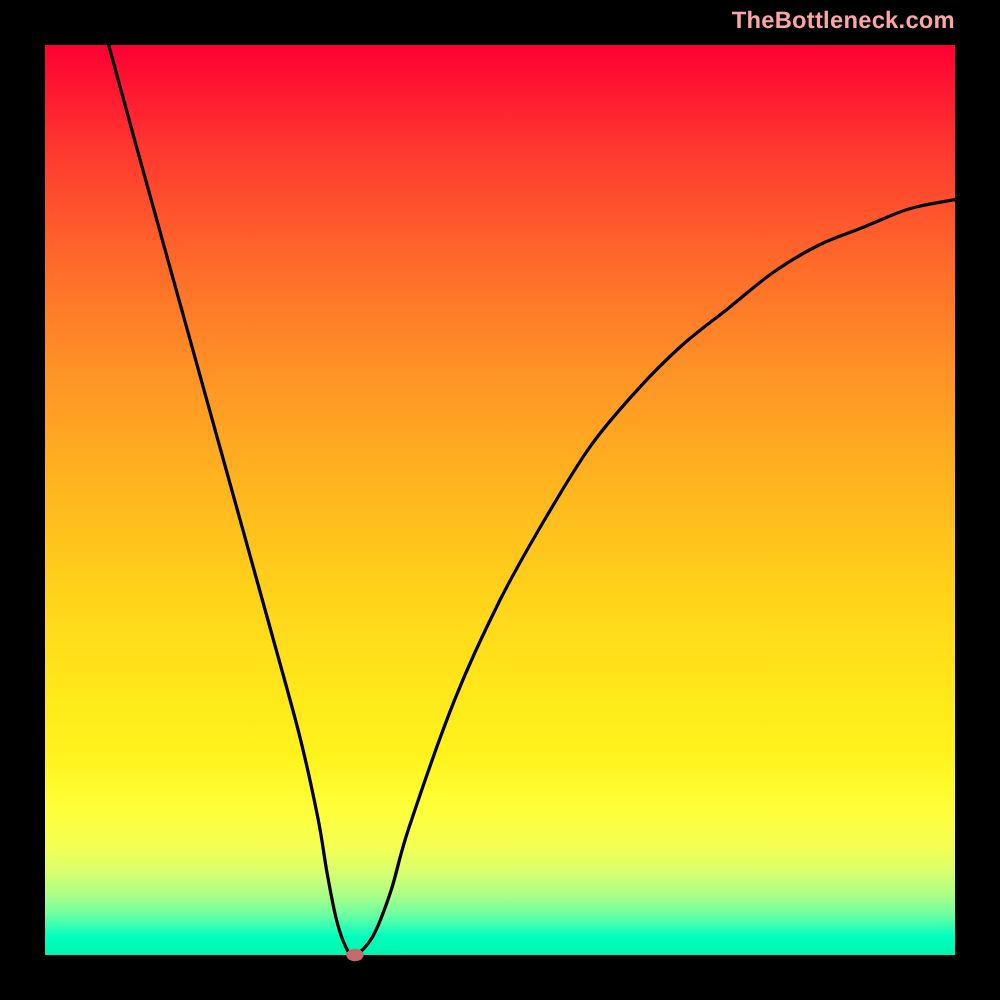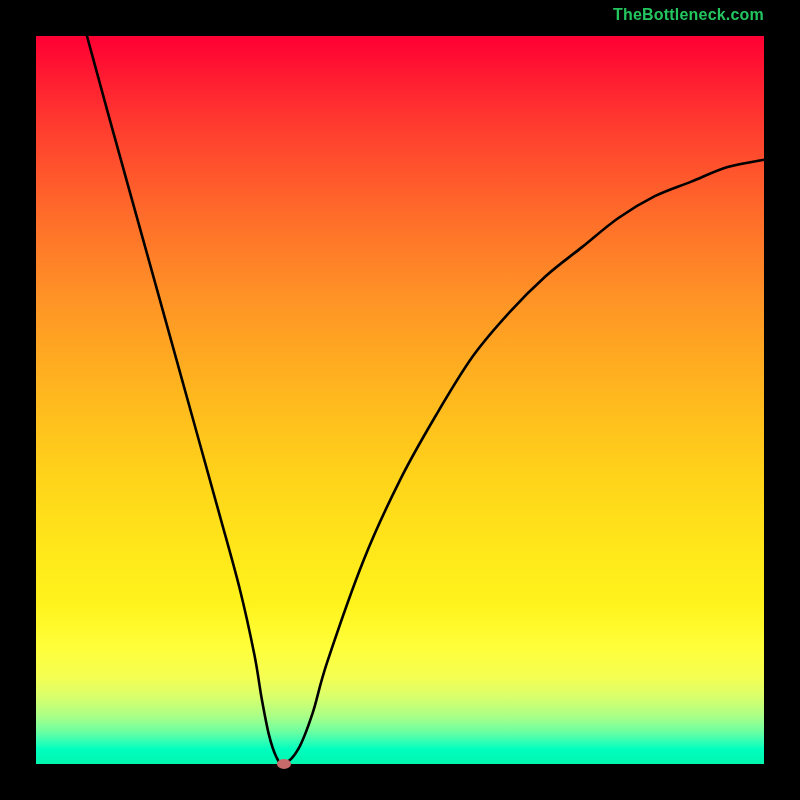--- a/index.html
+++ b/index.html
@@ -40,22 +40,22 @@
       #a8ff88 93.5%,
       #6effa0 95.5%,
       #2effb6 97%,
       #00ffbf 98%,
       #00f5ae 100%);
   }
   .watermark {
     position: absolute;
     top: 6px;
     right: 36px;
-    color: #22c55e;
-    font-size: 16px;
+    color: #fca5a5;
+    font-size: 19px;
     font-weight: 600;
     letter-spacing: 0.2px;
     user-select: none;
   }
   svg.curve {
     position: absolute;
     top: 0;
     left: 0;
     width: 728px;
     height: 728px;

